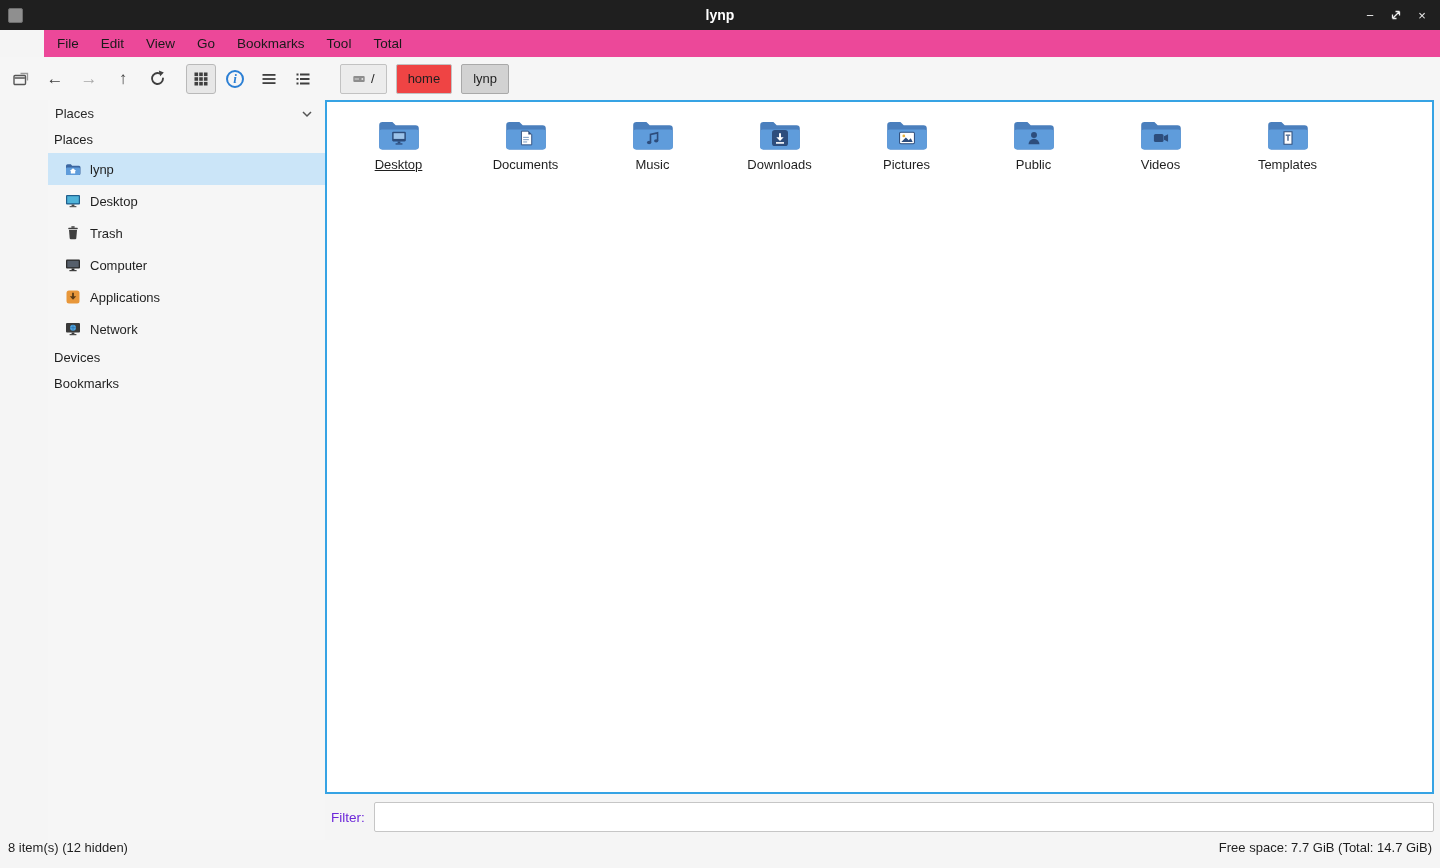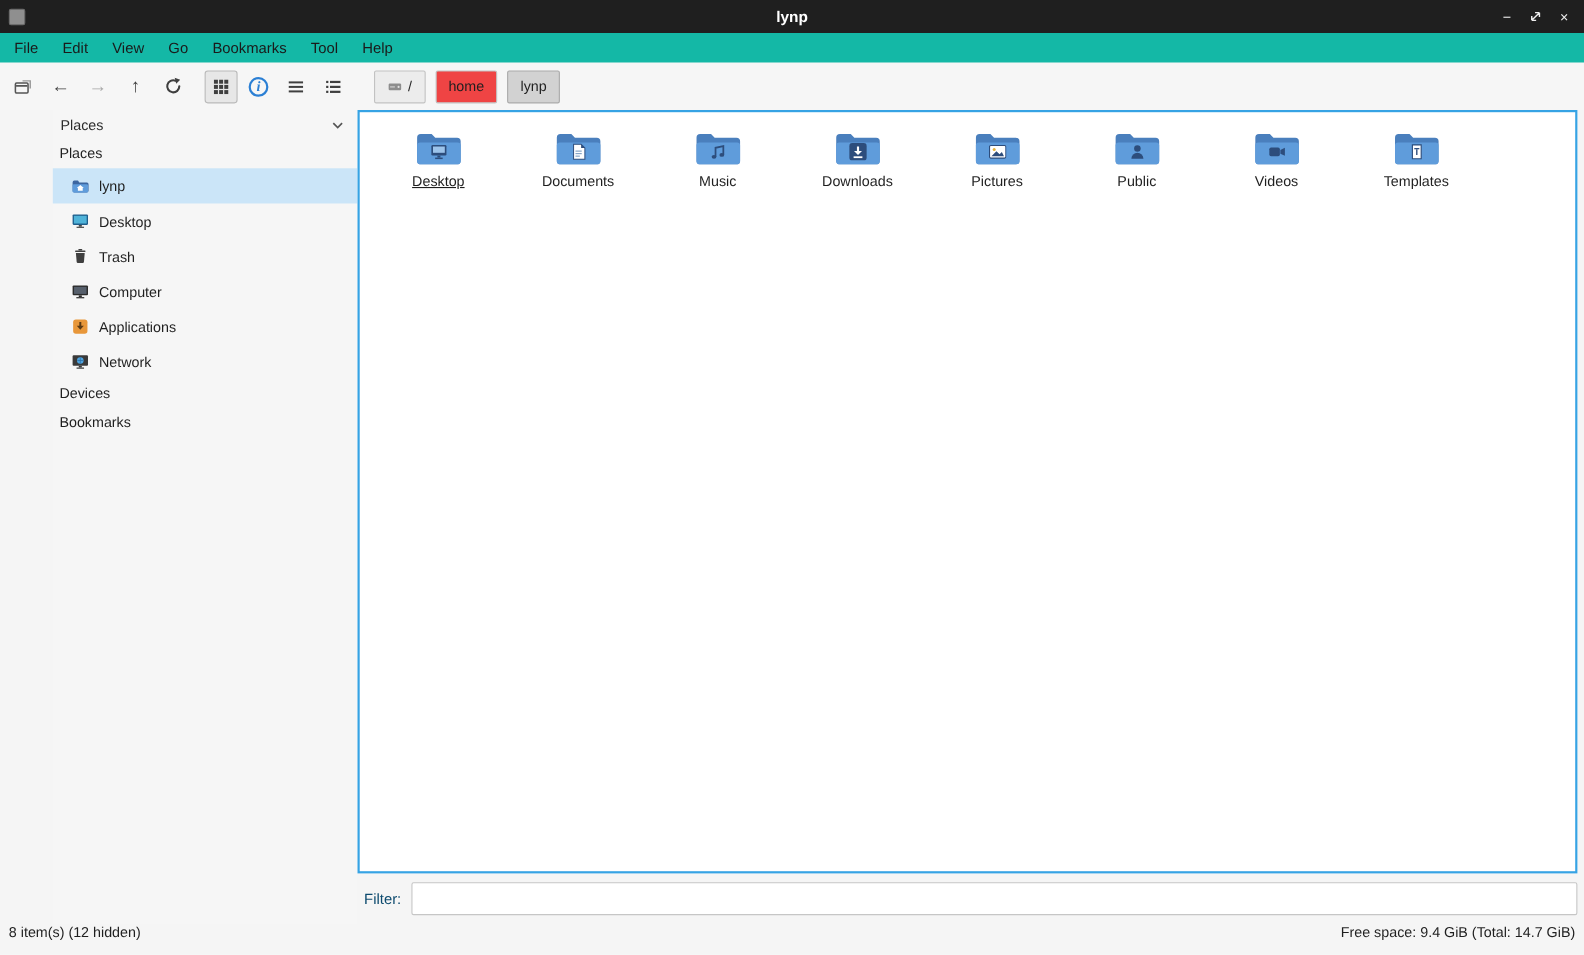--- a/index.html
+++ b/index.html
@@ -29,22 +29,22 @@
   .win-controls {
     margin-left: auto; display: flex; align-items: center; gap: 6px; padding-right: 8px; z-index: 1;
   }
   .wc-btn {
     width: 20px; height: 20px; display: flex; align-items: center; justify-content: center;
     color: #ededed; font-size: 13px; cursor: default;
   }
 
   
   .menubar {
-    height: 27px; background: #14b8a6; display: flex; align-items: center;
-    padding-left: 2px; flex: 0 0 auto;
+    height: 27px; background: #ec4899; display: flex; align-items: center;
+    padding-left: 2px; flex: 0 0 auto; margin-left: 44px;
   }
   .menu-item { padding: 4px 11px; font-size: 13.5px; color: #1a1a1a; }
 
   
   .toolbar {
     height: 43px; background: #f6f6f6; display: flex; align-items: center;
     padding-left: 6px; gap: 4px; flex: 0 0 auto;
   }
   .tool-btn {
     width: 30px; height: 30px; display: flex; align-items: center; justify-content: center;
@@ -99,21 +99,21 @@
   .folder-icon .emblem {
     position: absolute; width: 16px; height: 16px; left: 14px; top: 14px;
   }
   .folder-label { font-size: 13px; color: #1f1f1f; max-width: 120px; text-align: center; }
   .folder-item.selected .folder-label { text-decoration: underline; }
 
   
   .filter-row {
     flex: 0 0 46px; display: flex; align-items: center; gap: 9px; padding-left: 6px;
   }
-  .filter-label { font-size: 13.5px; color: #0c4a6e; }
+  .filter-label { font-size: 13.5px; color: #6d28d9; }
   .filter-input {
     flex: 1 1 auto; height: 30px; border: 1px solid #c6c6c6; border-radius: 2px;
     background: #fff; font-family: "Liberation Sans", sans-serif; font-size: 13px; padding: 0 6px; outline: none;
   }
 
   
   .statusbar {
     flex: 0 0 28px; display: flex; align-items: flex-start; justify-content: space-between;
     padding: 0 8px; font-size: 13px; color: #1f1f1f; background: #f5f5f5;
   }
@@ -137,21 +137,21 @@
     </div>
   </div>
 
   <div class="menubar">
     <span class="menu-item">File</span>
     <span class="menu-item">Edit</span>
     <span class="menu-item">View</span>
     <span class="menu-item">Go</span>
     <span class="menu-item">Bookmarks</span>
     <span class="menu-item">Tool</span>
-    <span class="menu-item">Help</span>
+    <span class="menu-item">Total</span>
   </div>
 
   <div class="toolbar">
     <span class="tool-btn">
       <svg width="18" height="18" viewBox="0 0 18 18">
         <path d="M15.5 10.5 V3.5 H8.5" fill="none" stroke="#9a9a9a" stroke-width="1.3"></path>
         <rect x="2" y="5.5" width="11.5" height="9" rx="1" fill="none" stroke="#565656" stroke-width="1.4"></rect>
         <path d="M2.6 8 h10.3" stroke="#565656" stroke-width="1.5"></path>
       </svg>
     </span>
@@ -424,16 +424,16 @@
 
       <div class="filter-row">
         <span class="filter-label">Filter:</span>
         <input class="filter-input" type="text" value="" style="">
       </div>
     </div>
   </div>
 
   <div class="statusbar">
     <span>8 item(s) (12 hidden)</span>
-    <span>Free space: 9.4 GiB (Total: 14.7 GiB)</span>
+    <span>Free space: 7.7 GiB (Total: 14.7 GiB)</span>
   </div>
 
 </div>
 
 </body></html>

